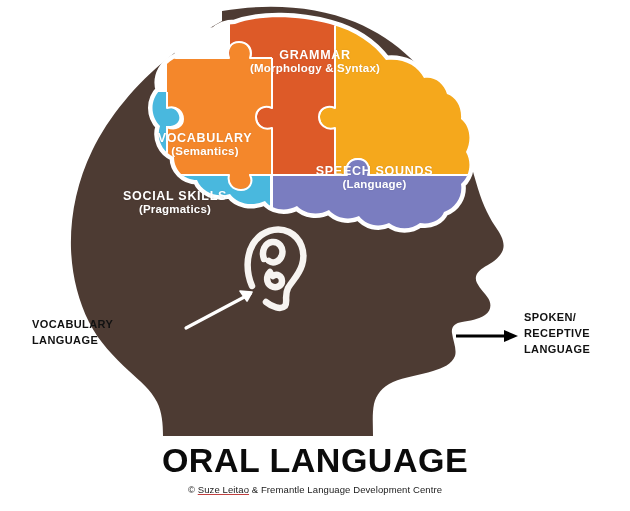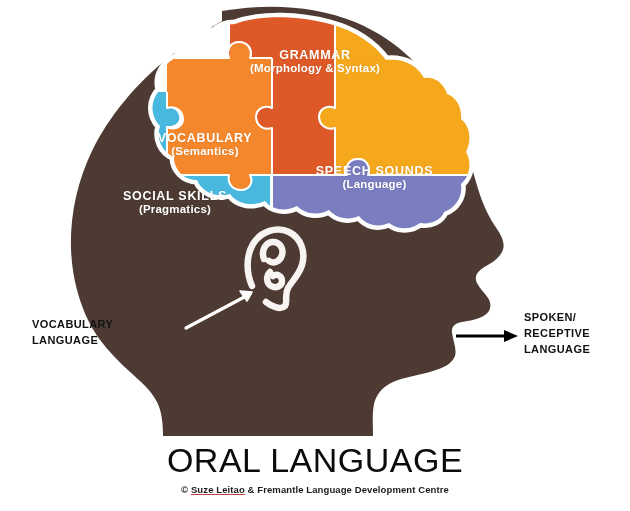--- a/index.html
+++ b/index.html
@@ -61,33 +61,33 @@
     letter-spacing: 0.4px;
   }
   #lbl-comprehension { left: 32px; top: 317px; width: 140px; }
   #lbl-spoken { left: 524px; top: 310px; width: 105px; }
 
   #title {
     position: absolute;
     left: 0; top: 441px;
     width: 630px;
     text-align: center;
-    font-weight: normal;
+    font-weight: bold;
     font-size: 34px;
     color: #0b0b0b;
     letter-spacing: 0.5px;
     font-family: "Liberation Sans", sans-serif;
   }
   #credit {
     position: absolute;
     left: 0; top: 484px;
     width: 630px;
     text-align: center;
     font-size: 9.5px;
-    font-weight: bold;
+    font-weight: normal;
     color: #1b1b1b;
     letter-spacing: 0.1px;
   }
   #credit .u { text-decoration: underline; text-decoration-color: #c04040; }
 </style>
 </head>
 <body>
 
 <div id="stage">
 

